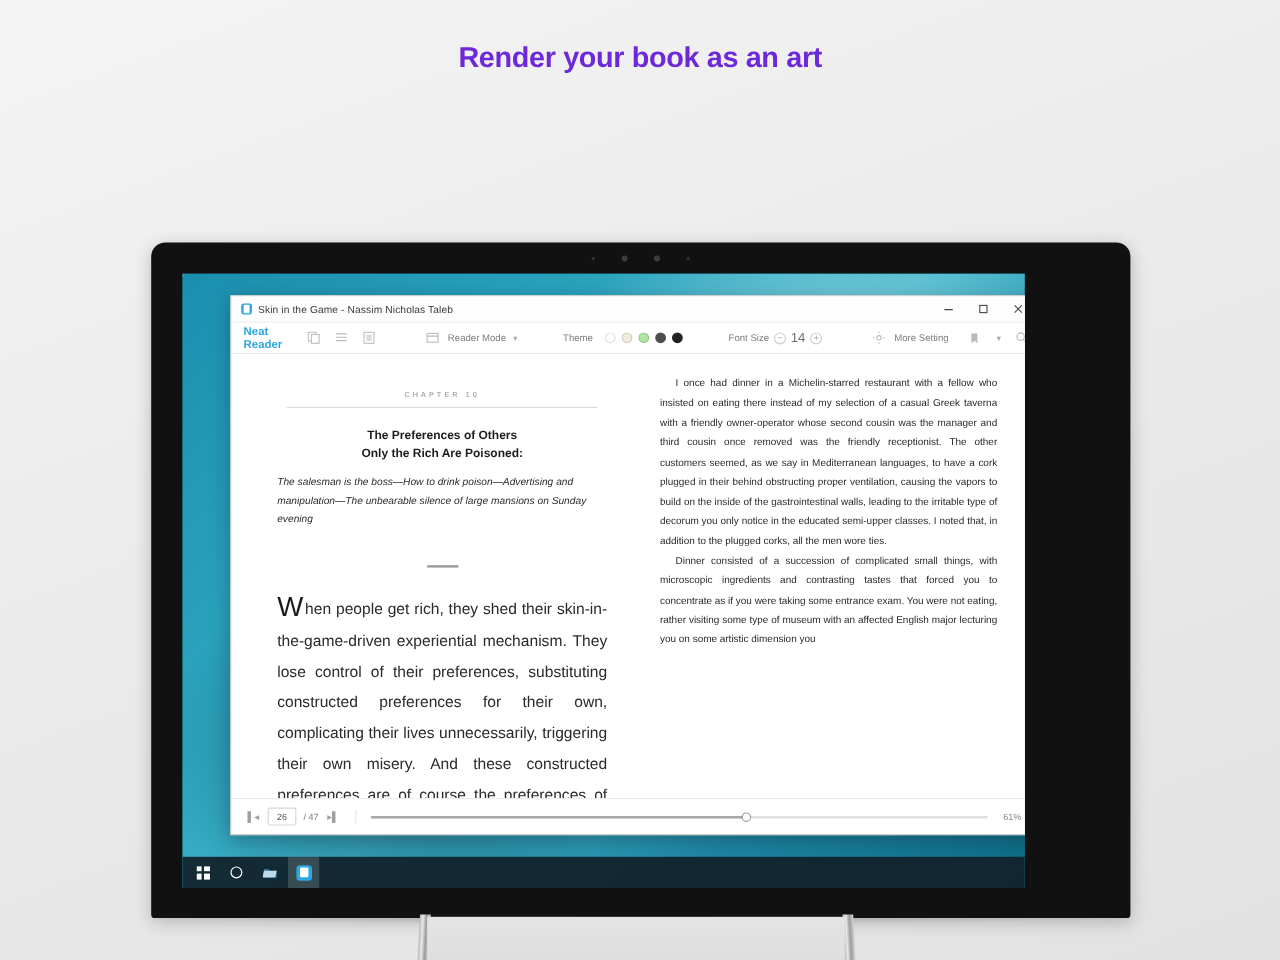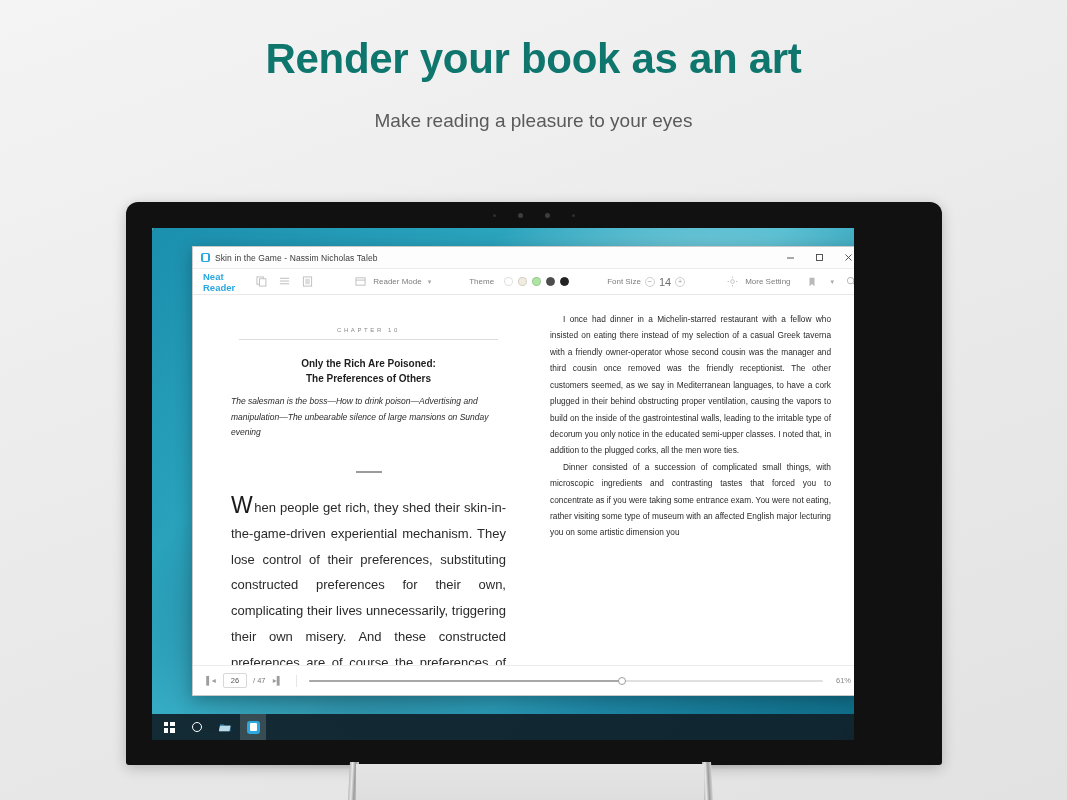--- a/index.html
+++ b/index.html
@@ -9,21 +9,21 @@
     overflow: hidden;
   }
   body {
     background: linear-gradient(160deg, #f4f4f4 0%, #ebebeb 45%, #e2e2e2 100%);
     position: relative;
   }
 
   
   .headline-wrap { width: 100%; padding-top: 36px; text-align: center; }
   .headline {
-    font-size: 42px; font-weight: bold; color: #0f766e;
+    font-size: 24px; font-weight: bold; color: #6d28d9;
     letter-spacing: -0.3px; line-height: 1.1;
   }
   .subheadline {
     margin-top: 28px; font-size: 19px; color: #5a5a5a; font-weight: normal;
   }
 
   
   .monitor {
     position: absolute; left: 126px; top: 202px;
     width: 816px; height: 563px;
@@ -214,21 +214,20 @@
   .desk-shadow {
     position: absolute; left: 160px; top: 762px; width: 750px; height: 8px;
     background: radial-gradient(ellipse at center, rgba(0,0,0,0.13) 0%, rgba(0,0,0,0) 72%);
   }
 </style>
 </head>
 <body>
 
 <div class="headline-wrap">
   <div class="headline">Render your book as an art</div>
-  <div class="subheadline">Make reading a pleasure to your eyes</div>
 </div>
 
 <div class="monitor">
 
   <div class="bezel-cams">
     <span class="cam-dot"></span>
     <span class="cam-dot big"></span>
     <span class="cam-dot big"></span>
     <span class="cam-dot"></span>
   </div>
@@ -373,22 +372,22 @@
           </span>
         </div>
       </div>
 
       <div class="reader">
 
         <div class="page left">
           <div class="chapter-label">CHAPTER 10</div>
           <div class="chapter-rule"></div>
           <div class="chapter-title">
+            <div>The Preferences of Others</div>
             <div>Only the Rich Are Poisoned:</div>
-            <div>The Preferences of Others</div>
           </div>
           <div class="chapter-subtitle">The salesman is the boss—How to drink poison—Advertising and manipulation—The unbearable silence of large mansions on Sunday evening</div>
           <div class="sep-rule"></div>
           <div class="body-para first">When people get rich, they shed their skin-in-the-game-driven experiential mechanism. They lose control of their preferences, substituting constructed preferences for their own, complicating their lives unnecessarily, triggering their own misery. And these constructed preferences are of course the preferences of those who want to sell them something. This is a skin-in-the-game problem, as the choices of the rich are dictated</div>
         </div>
 
         <div class="page right">
           <div class="rpara indent">I once had dinner in a Michelin-starred restaurant with a fellow who insisted on eating there instead of my selection of a casual Greek taverna with a friendly owner-operator whose second cousin was the manager and third cousin once removed was the friendly receptionist. The other customers seemed, as we say in Mediterranean languages, to have a cork plugged in their behind obstructing proper ventilation, causing the vapors to build on the inside of the gastrointestinal walls, leading to the irritable type of decorum you only notice in the educated semi-upper classes. I noted that, in addition to the plugged corks, all the men wore ties.</div>
           <div class="rpara indent">Dinner consisted of a succession of complicated small things, with microscopic ingredients and contrasting tastes that forced you to concentrate as if you were taking some entrance exam. You were not eating, rather visiting some type of museum with an affected English major lecturing you on some artistic dimension you</div>
         </div>

